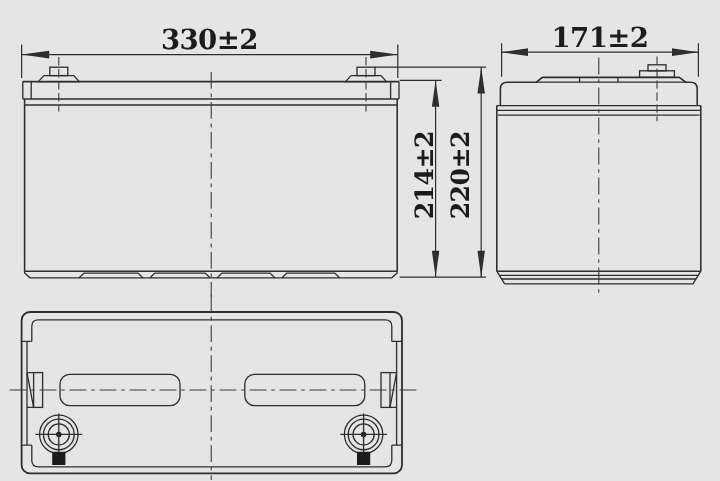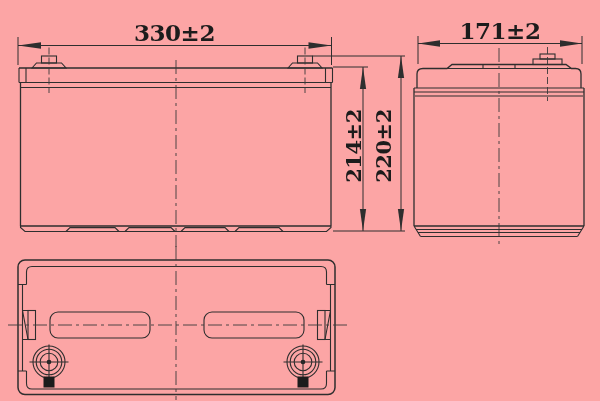--- a/index.html
+++ b/index.html
@@ -1,16 +1,16 @@
 <!DOCTYPE html>
 <html><head>
 <meta charset="utf-8">
 <style>
   html,body{margin:0;padding:0;background:#ffffff;}
-  .stage{width:600px;height:401px;background:#fca5a5;position:relative;overflow:hidden;}
+  .stage{width:600px;height:401px;background:#e5e5e5;position:relative;overflow:hidden;}
   svg{display:block;}
   .ln{stroke:#2e2e2e;fill:none;stroke-width:1.1;}
   .ln-thick{stroke:#2e2e2e;fill:none;stroke-width:1.5;}
   .ln-med{stroke:#2e2e2e;fill:none;stroke-width:1.3;}
   .cl{stroke:#3a3a3a;fill:none;stroke-width:0.9;stroke-dasharray:14 4 3 4;}
   .tick{stroke:#3a3a3a;fill:none;stroke-width:0.9;stroke-dasharray:7 3;}
   .dim{stroke:#2e2e2e;fill:none;stroke-width:1;}
   .arr{fill:#2e2e2e;stroke:none;}
   .dimtxt{font-family:"DejaVu Serif","Liberation Serif",serif;font-weight:bold;fill:#1c1c1c;letter-spacing:-0.5px;}
   .sq{fill:#1c1c1c;stroke:none;}

